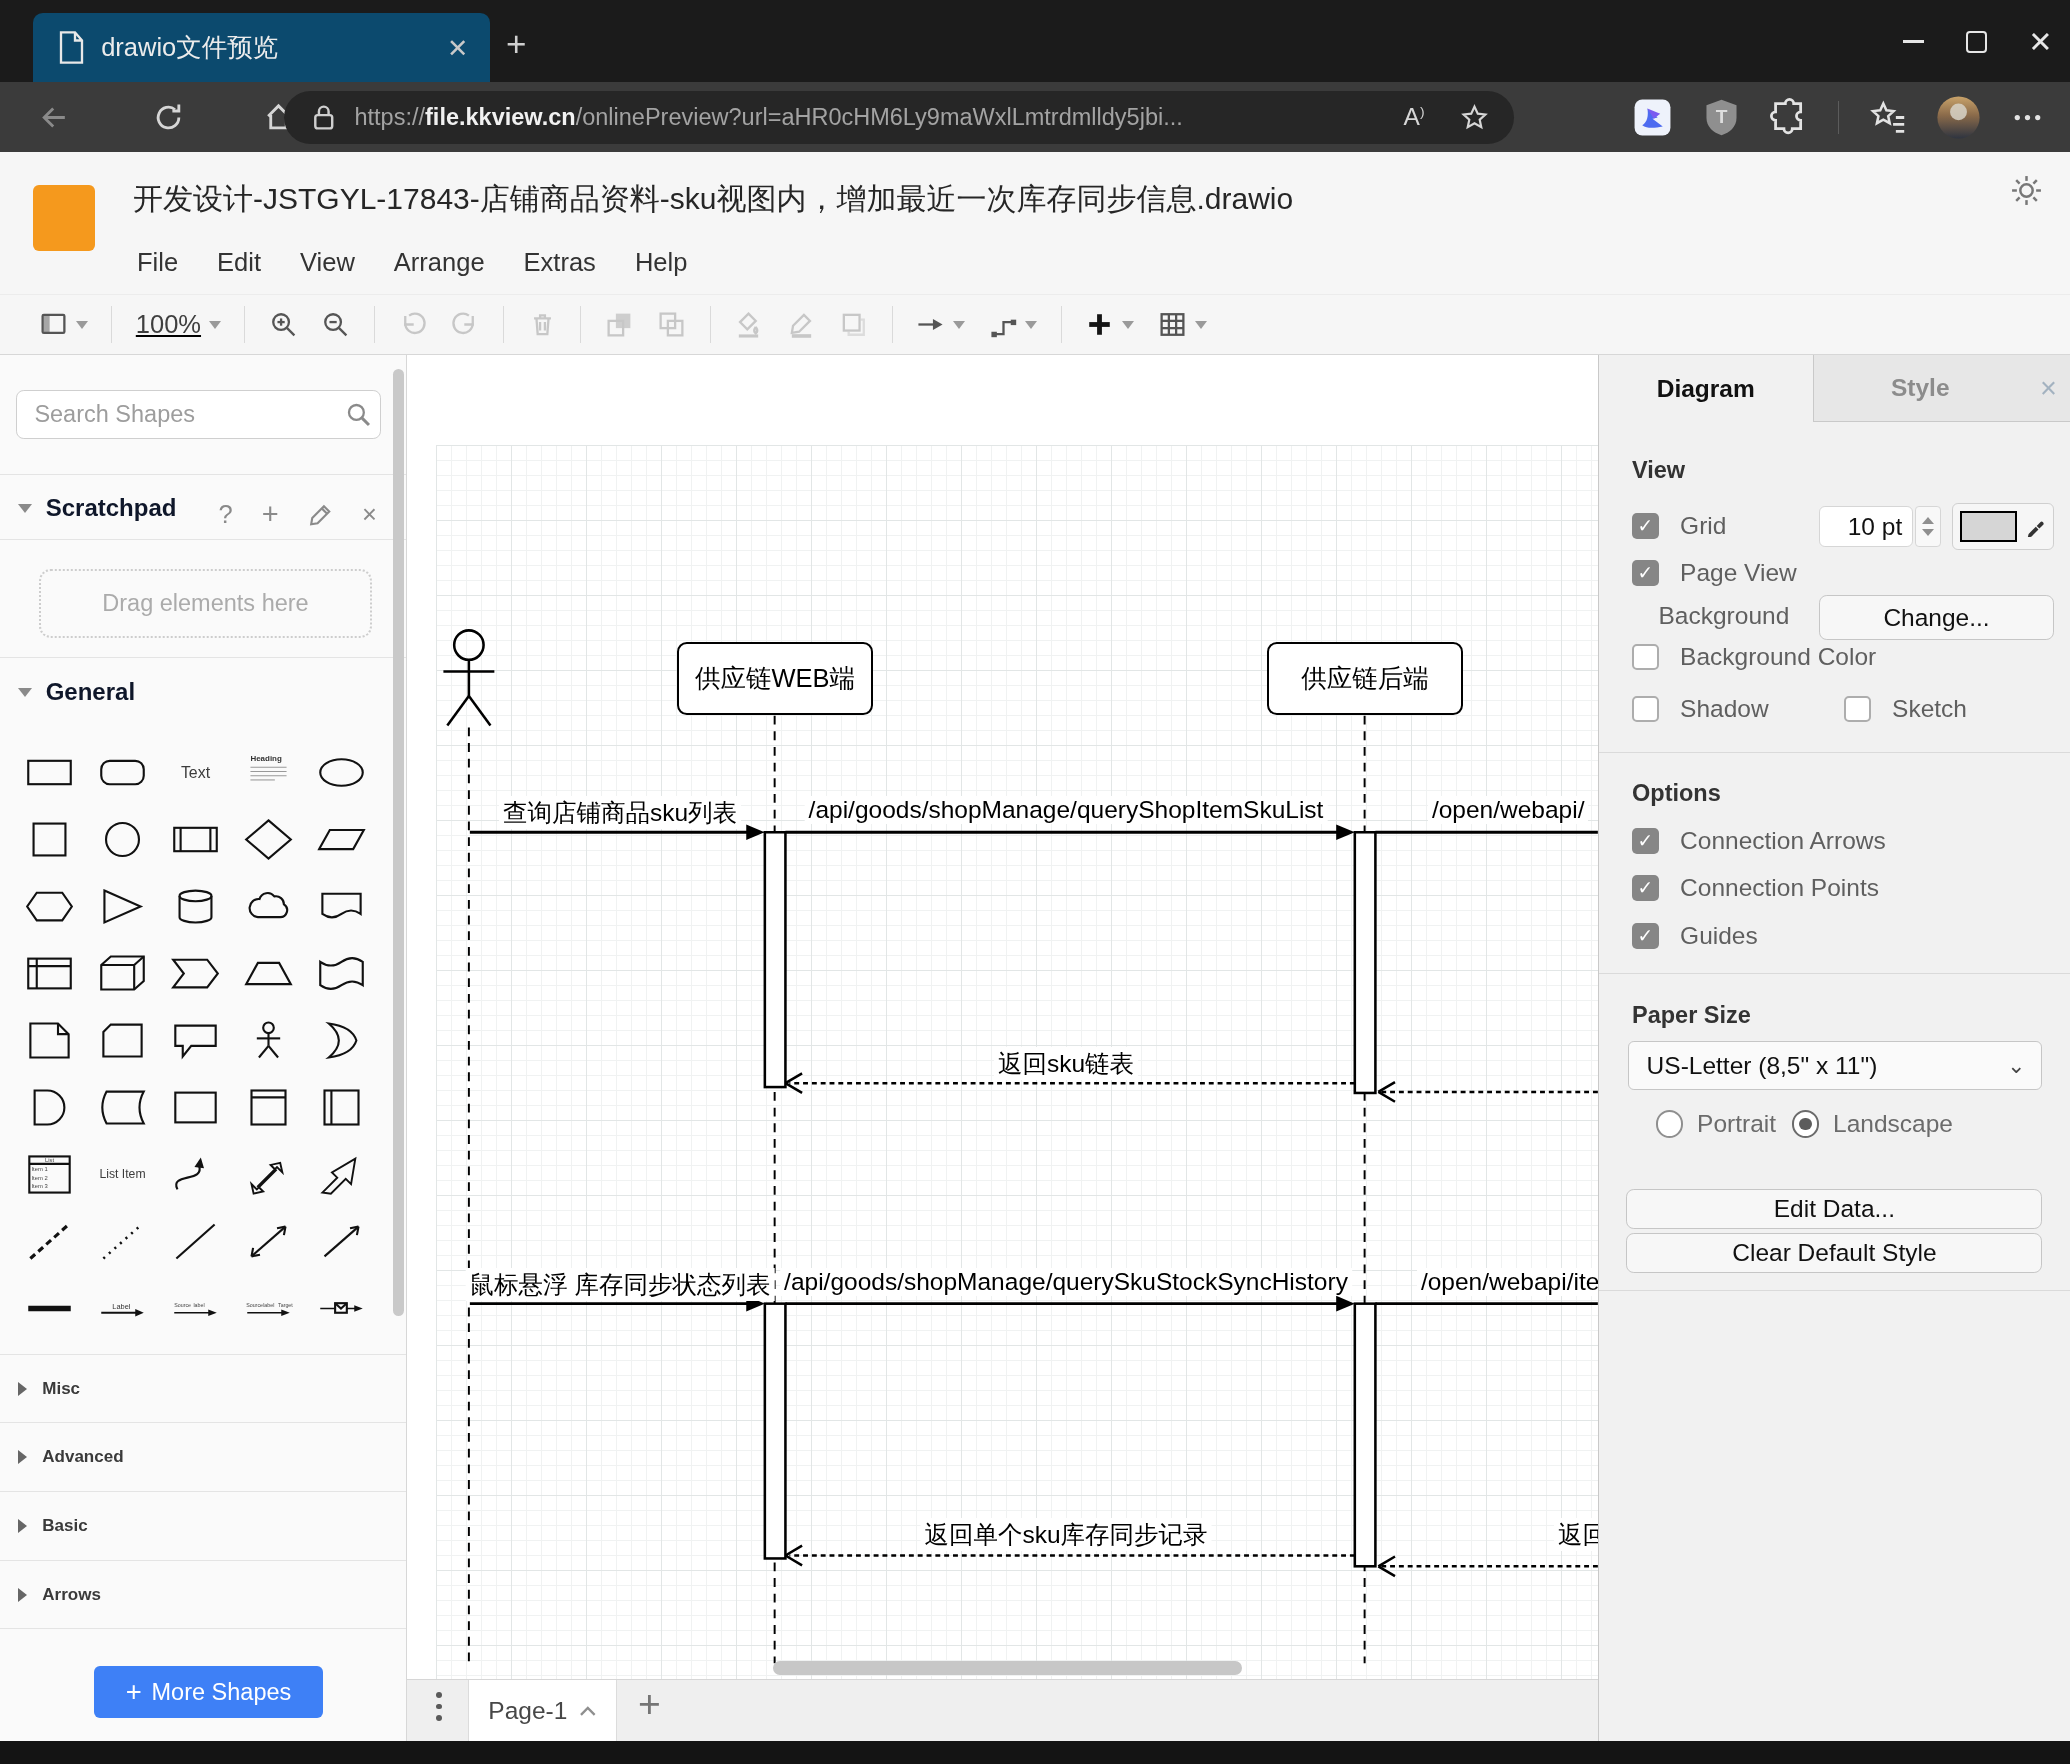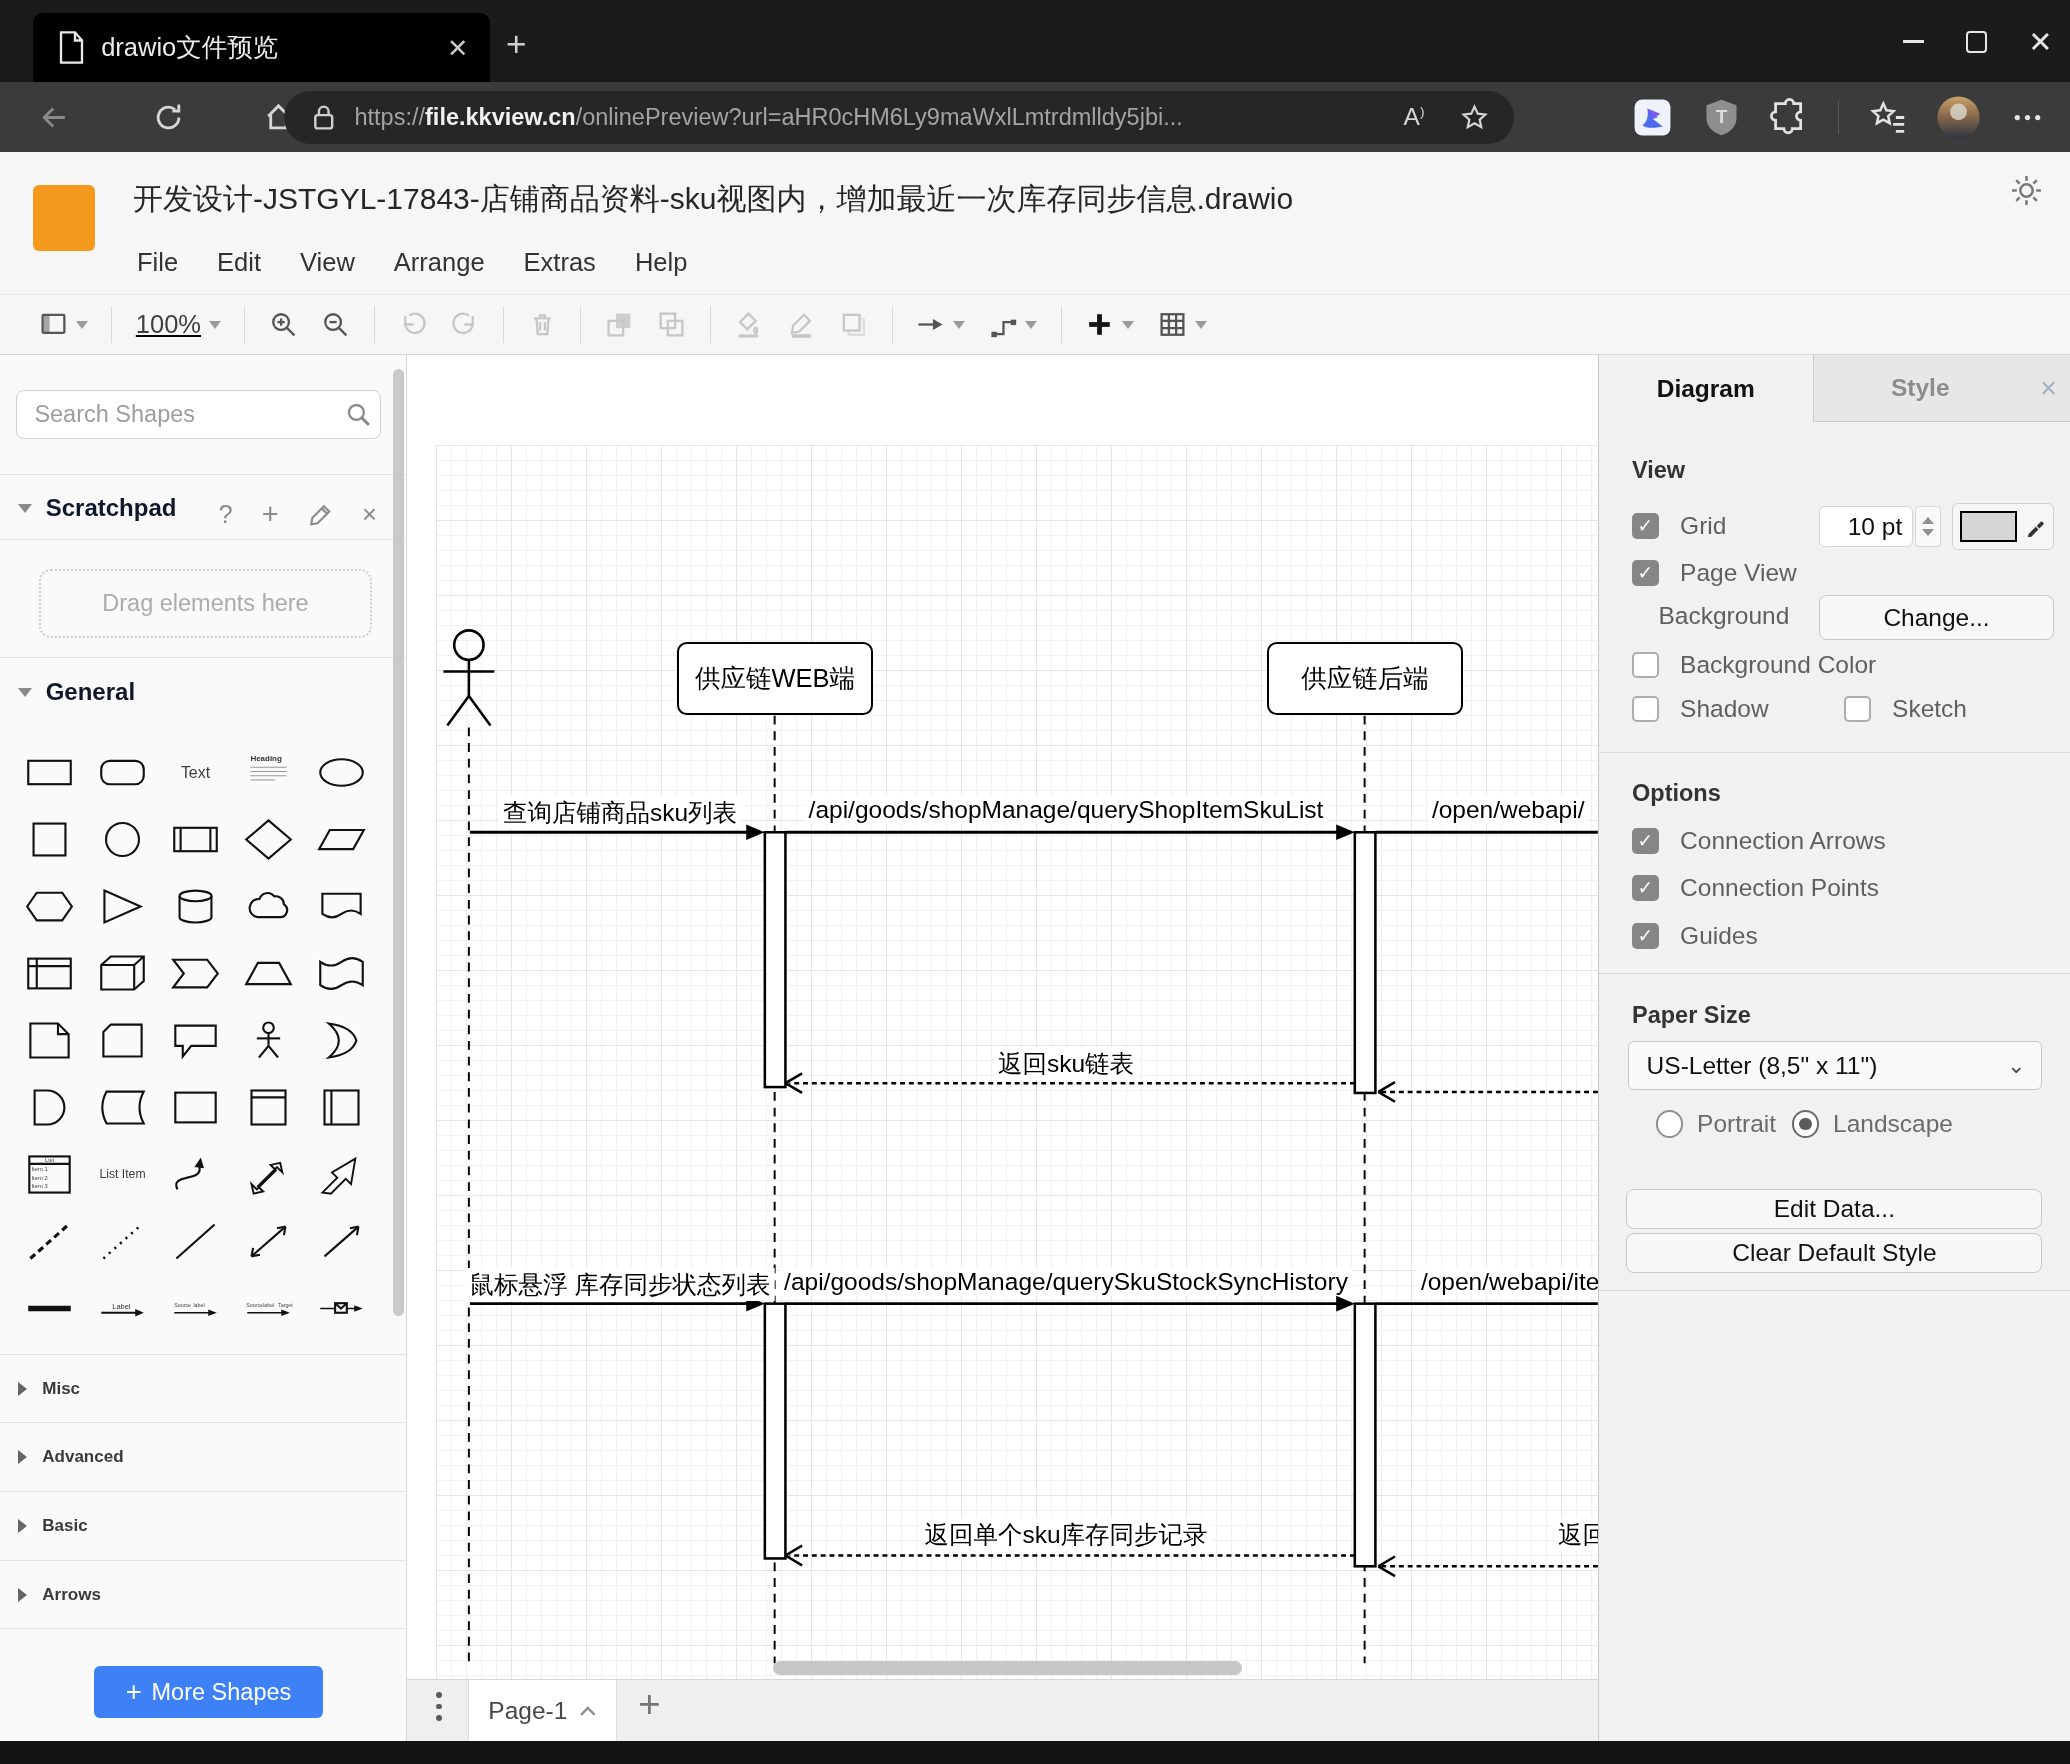--- a/index.html
+++ b/index.html
@@ -1,20 +1,20 @@
 <!DOCTYPE html>
 <html><head>
 <meta charset="utf-8">
 <style>
   html,body{margin:0;padding:0;background:#e0e0e0;}
   #root{position:relative;width:2070px;height:1764px;overflow:hidden;
         font-family:"Liberation Sans","DejaVu Sans",sans-serif;background:#fff;}
   
   .tabstrip{position:absolute;left:0;top:0;width:2070px;height:82px;background:#1b1b1b;}
-  .btab{position:absolute;left:33px;top:12.7px;width:457px;height:70px;background:#000000;
+  .btab{position:absolute;left:33px;top:12.7px;width:457px;height:70px;background:#0c4a6e;
         border-radius:9.8px 9.8px 0 0;display:flex;align-items:center;color:#ececec;}
   .btab .doc{margin-left:23.5px;}
   .btab .ttl{margin-left:15.7px;font-size:25.5px;white-space:nowrap;}
   .btab .tclose{margin-left:auto;margin-right:21.6px;font-size:25.5px;color:#c9c9c9;}
   .newtab{position:absolute;left:506px;top:25.5px;color:#cfcfcf;font-size:35px;font-weight:300;line-height:35px;}
   .wctl{position:absolute;top:27.4px;display:flex;align-items:center;justify-content:center;width:59px;height:29px;}
   .navbar{position:absolute;left:0;top:82px;width:2070px;height:70px;background:#3b3b3b;display:flex;align-items:center;gap:28px;}
   .nico{color:#d6d6d6;margin-left:25.5px;flex:0 0 auto;}
   .urlpill{position:absolute;left:284px;top:8.8px;width:1230px;height:53px;background:#262626;border-radius:26.5px;
            display:flex;align-items:center;color:#d9d9d9;font-size:23.5px;}
@@ -840,21 +840,21 @@
     <div class="prow" style="top:204px;">
       <span class="cb on">✓</span>
       <span class="plabel">Page View</span>
     </div>
 
     <div class="prow" style="top:247px;">
       <span class="plabel" style="margin-left:26.5px;">Background</span>
     </div>
     <div class="pbtn" style="left:220px;top:240px;width:235px;height:45px;">Change...</div>
 
-    <div class="prow" style="top:296px;">
+    <div class="prow" style="top:288px;">
       <span class="cb off"></span>
       <span class="plabel">Background Color</span>
     </div>
 
     <div class="prow" style="top:340px;">
       <span class="cb off"></span>
       <span class="plabel">Shadow</span>
     </div>
     <div class="prow" style="left:245px;top:340px;">
       <span class="cb off"></span>

